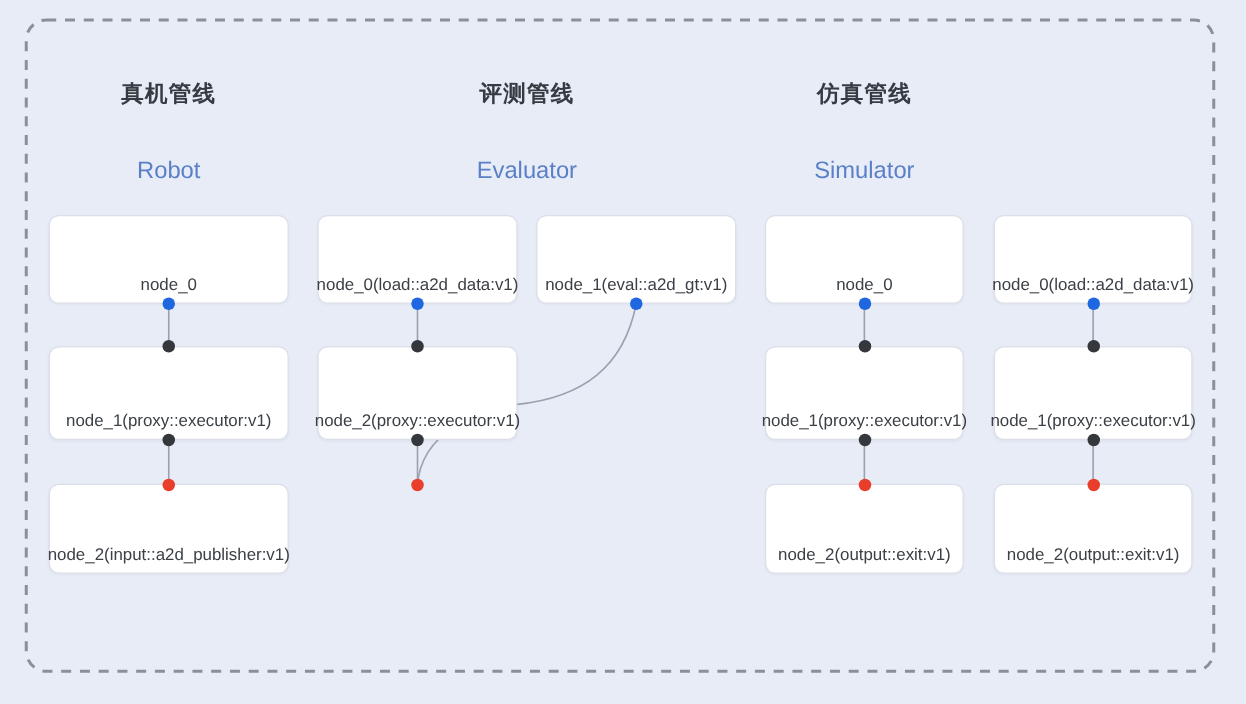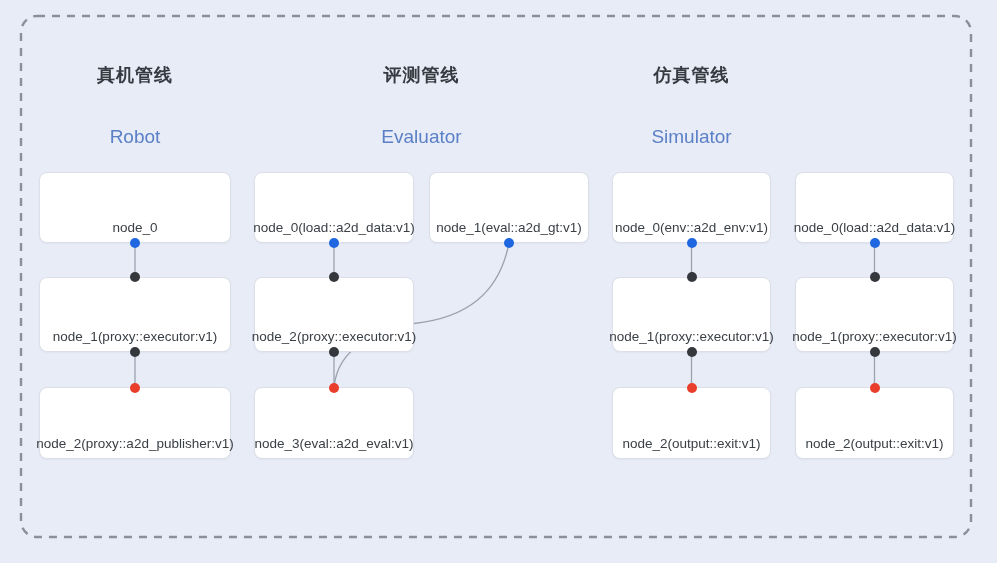--- a/index.html
+++ b/index.html
@@ -97,43 +97,38 @@
 
   <div class="node" style="left:39px;top:172px;width:192px;height:71px;">
     <div class="node-name">node_0</div>
   </div>
   <div class="node" style="left:39px;top:277px;width:192px;height:75px;">
     <div class="node-name">node_1</div>
     <div class="node-type">(proxy::executor:v1)</div>
   </div>
   <div class="node" style="left:39px;top:387px;width:192px;height:72px;">
     <div class="node-name">node_2</div>
-    <div class="node-type">(proxy::a2d_publisher:v1)</div>
+    <div class="node-type">(input::a2d_publisher:v1)</div>
   </div>
 
   <div class="node" style="left:254px;top:172px;width:160px;height:71px;">
     <div class="node-name">node_0</div>
     <div class="node-type">(load::a2d_data:v1)</div>
   </div>
   <div class="node" style="left:429px;top:172px;width:160px;height:71px;">
     <div class="node-name">node_1</div>
     <div class="node-type">(eval::a2d_gt:v1)</div>
   </div>
   <div class="node" style="left:254px;top:277px;width:160px;height:75px;">
     <div class="node-name">node_2</div>
     <div class="node-type">(proxy::executor:v1)</div>
   </div>
-  <div class="node" style="left:254px;top:387px;width:160px;height:72px;">
-    <div class="node-name">node_3</div>
-    <div class="node-type">(eval::a2d_eval:v1)</div>
-  </div>
 
   <div class="node" style="left:612px;top:172px;width:159px;height:71px;">
     <div class="node-name">node_0</div>
-    <div class="node-type">(env::a2d_env:v1)</div>
   </div>
   <div class="node" style="left:612px;top:277px;width:159px;height:75px;">
     <div class="node-name">node_1</div>
     <div class="node-type">(proxy::executor:v1)</div>
   </div>
   <div class="node" style="left:612px;top:387px;width:159px;height:72px;">
     <div class="node-name">node_2</div>
     <div class="node-type">(output::exit:v1)</div>
   </div>
 

